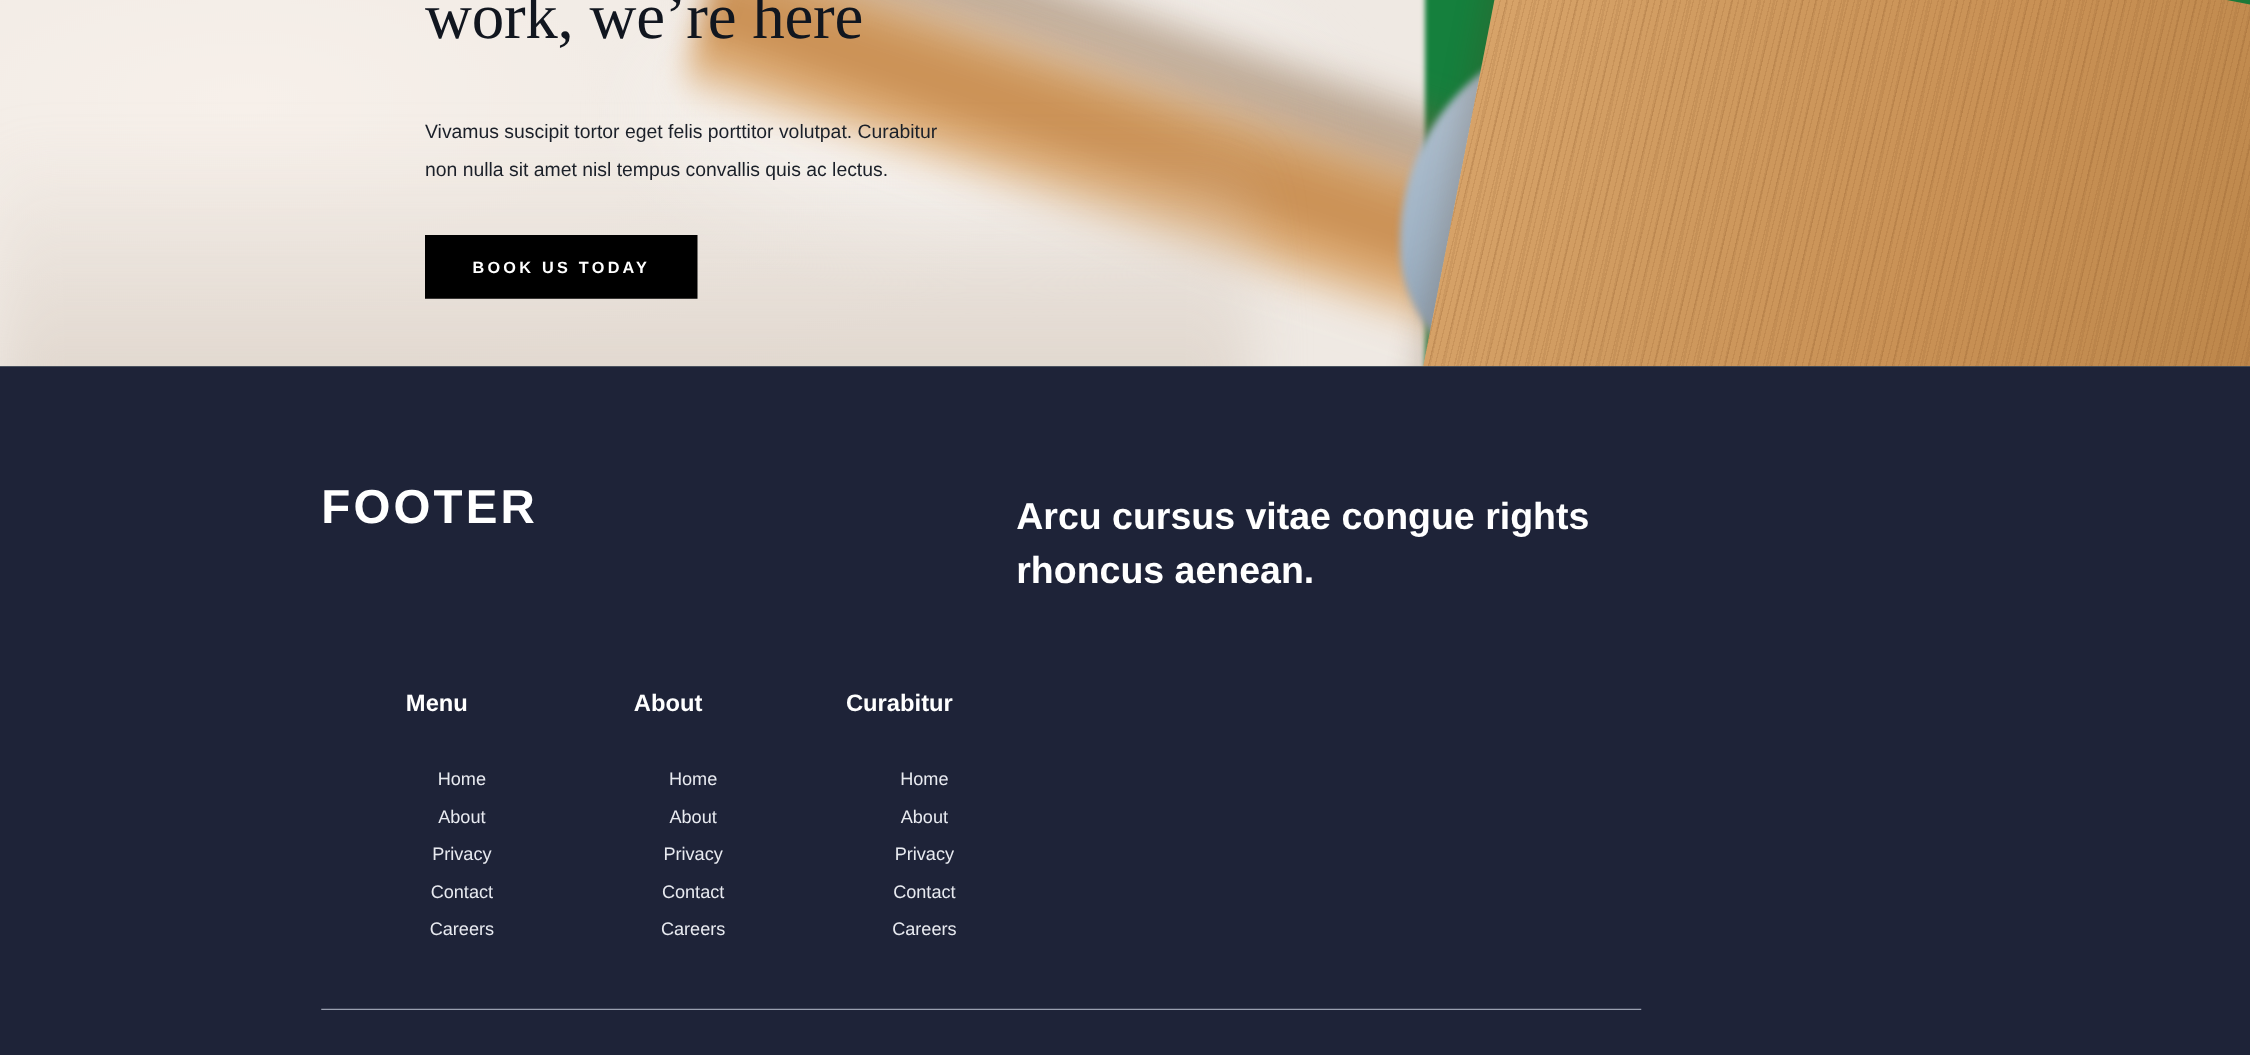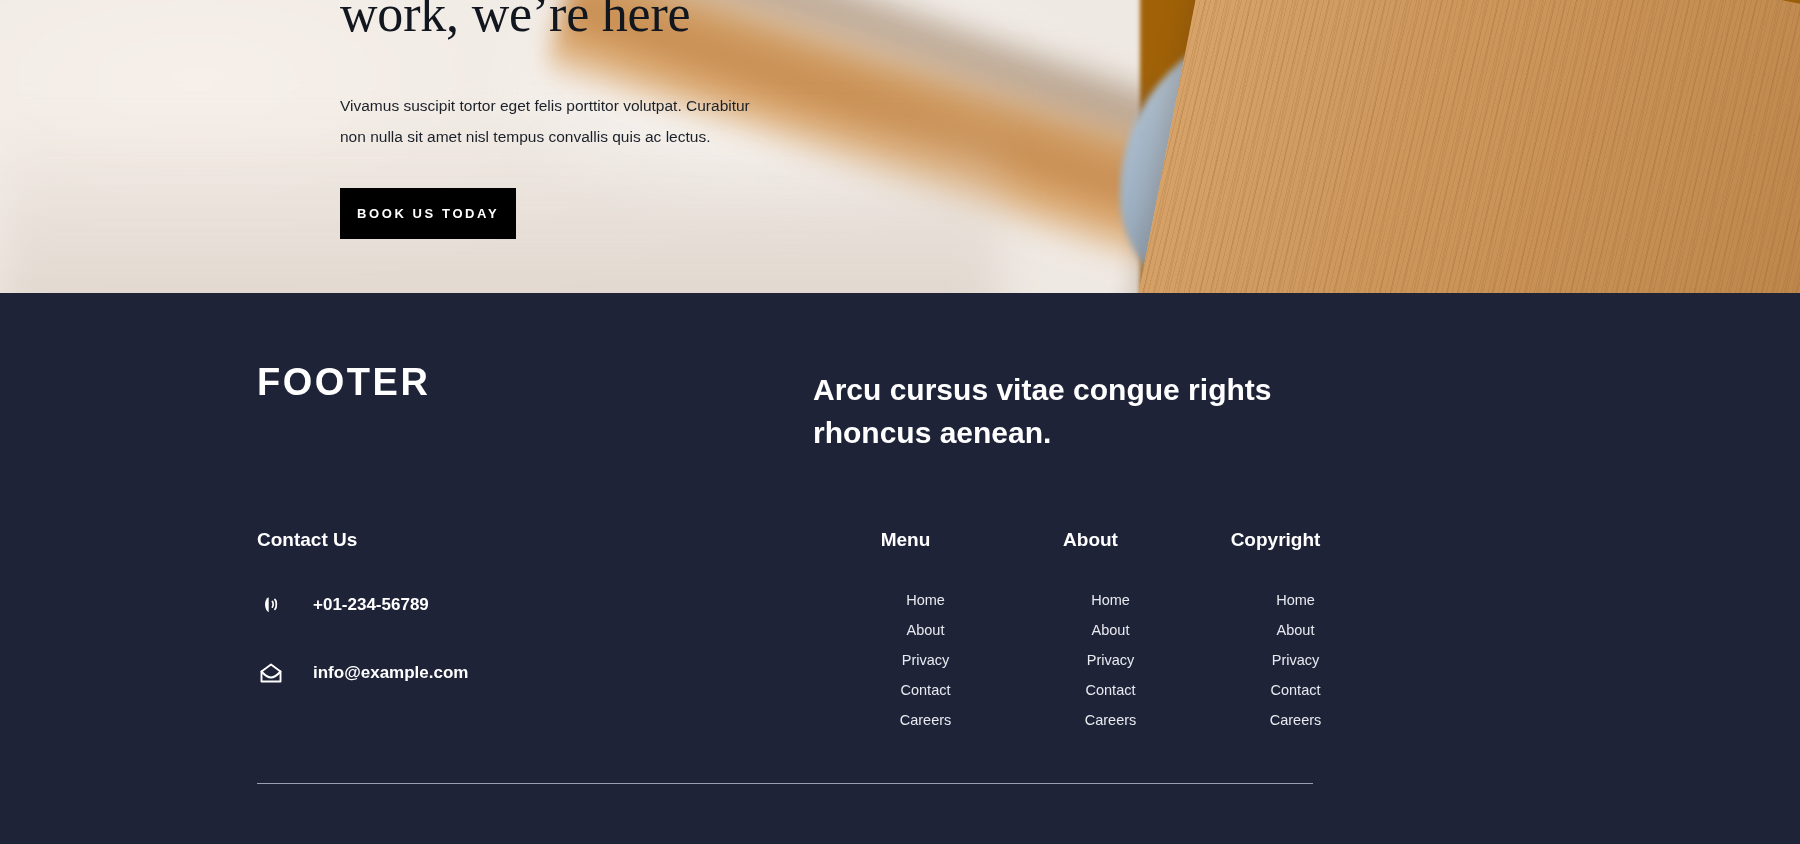--- a/index.html
+++ b/index.html
@@ -12,21 +12,21 @@
   }
 
   .page { width: 1800px; height: 844px; position: relative; }
 
   
   .hero {
     position: relative;
     width: 1800px;
     height: 293px;
     overflow: hidden;
-    background: #a16207;
+    background: #15803d;
   }
   .hero-bg { position: absolute; inset: 0; overflow: hidden; }
 
   
   .desk-left {
     position: absolute;
     left: -40px; top: -40px;
     width: 1180px; height: 400px;
     background:
       radial-gradient(ellipse 700px 300px at 20% 30%, #f7f0ea 0%, #f2ece6 45%, #efe9e3 100%);
@@ -147,21 +147,21 @@
     color: #1b2029;
     max-width: 420px;
     font-weight: 400;
   }
   .hero-btn {
     display: inline-block;
     margin-top: 36px;
     background: #000000;
     color: #ffffff;
     border: none;
-    padding: 18px 17px;
+    padding: 18px 38px;
     font-size: 13px;
     font-weight: 700;
     letter-spacing: 2.6px;
     font-family: "Liberation Sans", sans-serif;
     cursor: pointer;
   }
 
   
   .footer {
     width: 1800px;
@@ -171,21 +171,21 @@
     color: #ffffff;
   }
   .footer-inner {
     position: absolute;
     left: 257px;
     top: 0;
     width: 1290px;
   }
   .footer-top {
     display: flex;
-    padding-top: 70px;
+    padding-top: 94px;
   }
   .footer-brand {
     width: 556px;
     flex: none;
   }
   .brand-logo {
     font-size: 38px;
     font-weight: 700;
     letter-spacing: 2.5px;
     color: #ffffff;
@@ -285,44 +285,20 @@
 
       <div class="footer-top">
         <div class="footer-brand">
           <div class="brand-logo">FOOTER</div>
         </div>
         <div class="footer-tagline">Arcu cursus vitae congue rights rhoncus aenean.</div>
       </div>
 
       <div class="footer-mid">
 
-        <div class="contact-col">
-          <div class="col-head">Contact Us</div>
-
-          <div class="contact-row">
-            <span class="ico">
-              <svg width="22" height="22" viewBox="0 0 24 24" fill="none" stroke="#ffffff" stroke-width="1.9" stroke-linecap="round" stroke-linejoin="round">
-                <path d="M9.5 3.5 C7 4.5 5.5 7.5 5.5 11.5 C5.5 15.5 7 18.5 9.5 20 L9.5 3.5 Z" fill="#ffffff" stroke="none"></path>
-                <path d="M13.5 8.2 C14.6 9.1 14.6 13.4 13.5 14.4"></path>
-                <path d="M16.3 6 C18.3 7.6 18.3 15 16.3 16.6"></path>
-              </svg>
-            </span>
-            <span class="txt">+01-234-56789</span>
-          </div>
-
-          <div class="contact-row">
-            <span class="ico">
-              <svg width="24" height="22" viewBox="0 0 24 22" fill="none" stroke="#ffffff" stroke-width="1.9" stroke-linecap="round" stroke-linejoin="round">
-                <path d="M2.5 9.5 L12 2.5 L21.5 9.5 L21.5 19.5 L2.5 19.5 Z"></path>
-                <path d="M2.5 9.5 C6 13.5 8.5 15.5 12 15.5 C15.5 15.5 18 13.5 21.5 9.5"></path>
-              </svg>
-            </span>
-            <span class="txt">info@example.com</span>
-          </div>
-        </div>
 
         <div class="link-col">
           <div class="col-head">Menu</div>
           <ul class="link-list">
             <li><a href="#">Home</a></li>
             <li><a href="#">About</a></li>
             <li><a href="#">Privacy</a></li>
             <li><a href="#">Contact</a></li>
             <li><a href="#">Careers</a></li>
           </ul>
@@ -333,21 +309,21 @@
           <ul class="link-list">
             <li><a href="#">Home</a></li>
             <li><a href="#">About</a></li>
             <li><a href="#">Privacy</a></li>
             <li><a href="#">Contact</a></li>
             <li><a href="#">Careers</a></li>
           </ul>
         </div>
 
         <div class="link-col wide">
-          <div class="col-head">Copyright</div>
+          <div class="col-head">Curabitur</div>
           <ul class="link-list">
             <li><a href="#">Home</a></li>
             <li><a href="#">About</a></li>
             <li><a href="#">Privacy</a></li>
             <li><a href="#">Contact</a></li>
             <li><a href="#">Careers</a></li>
           </ul>
         </div>
       </div>
 

